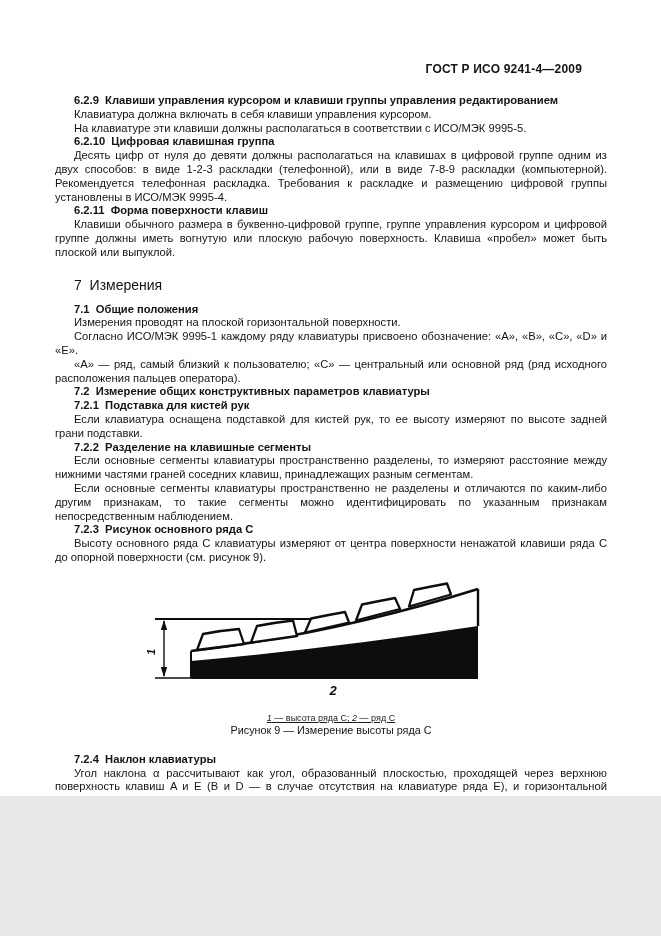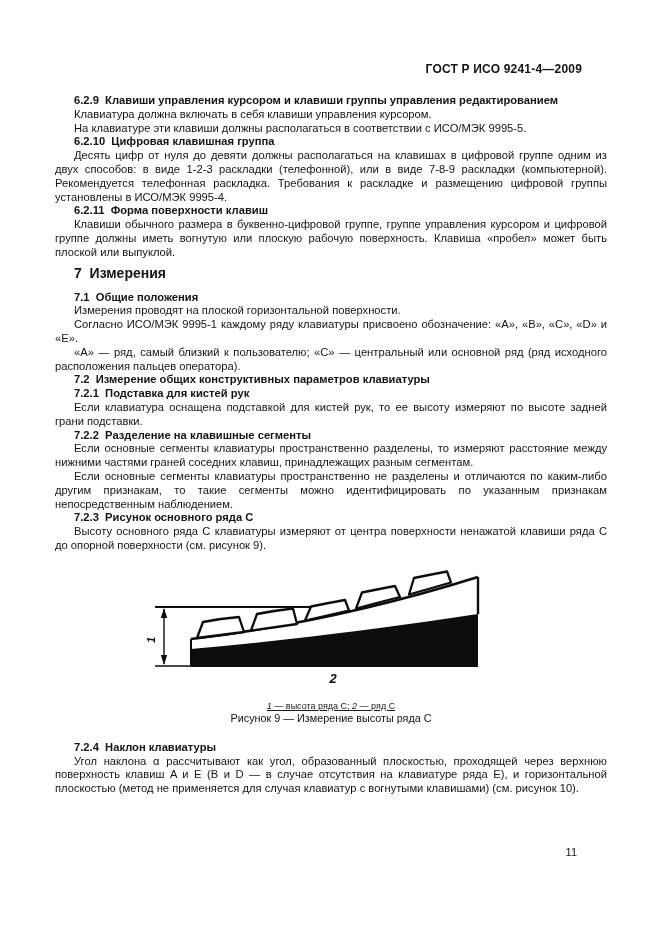--- a/index.html
+++ b/index.html
@@ -1,31 +1,31 @@
 <!DOCTYPE html>
 <html><head>
 <meta charset="utf-8">
 <style>
   html,body { margin:0; padding:0; background:#e8e8e8; }
   .page {
-    position:relative; width:661px; height:936px; background:#ffffff;
+    position:relative; width:661px; height:796px; background:#ffffff;
     font-family:"Liberation Sans", sans-serif; color:#141414; overflow:hidden;
   }
   .doc-header {
     position:absolute; top:62px; right:79px;
     font-size:12px; font-weight:bold; letter-spacing:0.2px;
   }
   .textcol {
     position:absolute; left:55px; top:88px; width:552px;
     font-size:11.2px; line-height:13.8px; padding-top:6px;
   }
   .blk { margin:0; }
   .h3 { font-weight:bold; text-indent:19px; white-space:pre-wrap; }
-  .h2 { font-weight:bold; font-size:14px; line-height:18px; text-indent:19px;
-        margin:4px 0 9px 0; white-space:pre-wrap; }
+  .h2 { font-weight:normal; font-size:14px; line-height:18px; text-indent:19px;
+        margin:16px 0 9px 0; white-space:pre-wrap; }
   .p  { text-indent:19px; text-align:justify; }
   .figwrap { margin-top:4px; }
   .figsvg { display:block; margin-left:90px; }
   .figcaption { text-align:center; font-size:9px; line-height:11px; margin-top:14px; color:#1a1a1a;text-decoration:underline; }
   .figtitle   { text-align:center; font-size:10.8px; line-height:13px; margin-top:0; }
   #text-after { margin-top:16px; }
   .pagenum { position:absolute; top:846px; right:84px; font-size:11px; }
 </style>
 </head>
 <body>

